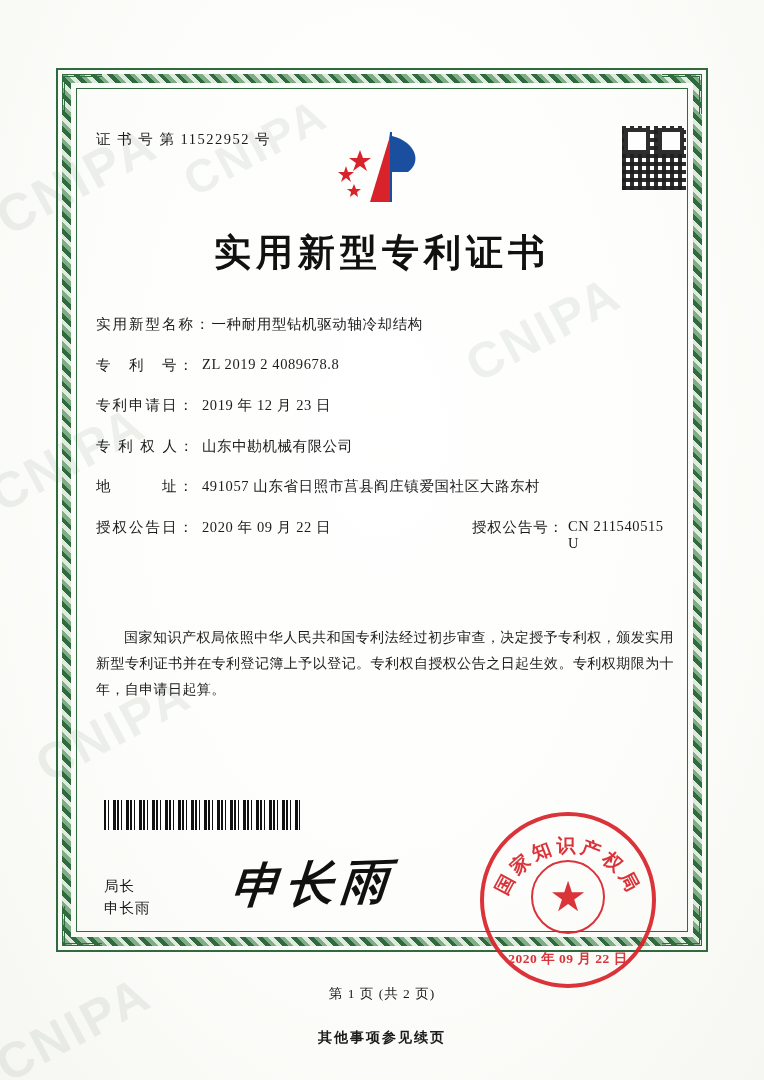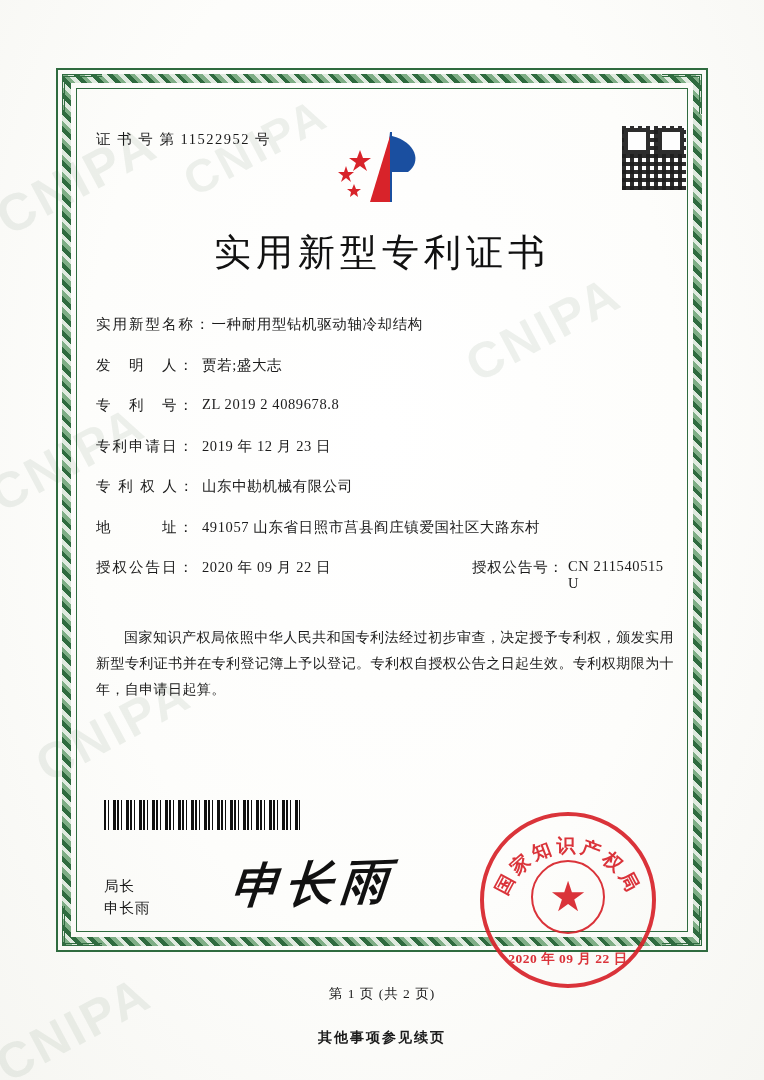--- a/index.html
+++ b/index.html
@@ -120,21 +120,21 @@
   .qr::before { left: 2px; top: 2px; }
   .qr::after  { right: 2px; top: 2px; }
 
   .title {
     position: absolute;
     left: 0; right: 0;
     top: 228px;
     text-align: center;
     font-family: "DejaVu Serif", serif;
     font-size: 37px;
-    font-weight: 400;
+    font-weight: 700;
     letter-spacing: 5px;
     color: #111;
   }
 
   
   .fields {
     position: absolute;
     left: 96px;
     top: 315px;
     width: 580px;
@@ -309,24 +309,20 @@
   <div class="qr"></div>
 
   <div class="title">实用新型专利证书</div>
 
   <div class="fields">
     <div class="field-row">
       <span class="field-label">实用新型名称：</span>
       <span class="field-value">一种耐用型钻机驱动轴冷却结构</span>
     </div>
     <div class="field-row">
-      <span class="field-label">发　明　人：</span>
-      <span class="field-value">贾若;盛大志</span>
-    </div>
-    <div class="field-row">
       <span class="field-label">专　利　号：</span>
       <span class="field-value">ZL 2019 2 4089678.8</span>
     </div>
     <div class="field-row">
       <span class="field-label">专利申请日：</span>
       <span class="field-value">2019 年 12 月 23 日</span>
     </div>
     <div class="field-row">
       <span class="field-label">专 利 权 人：</span>
       <span class="field-value">山东中勘机械有限公司</span>

